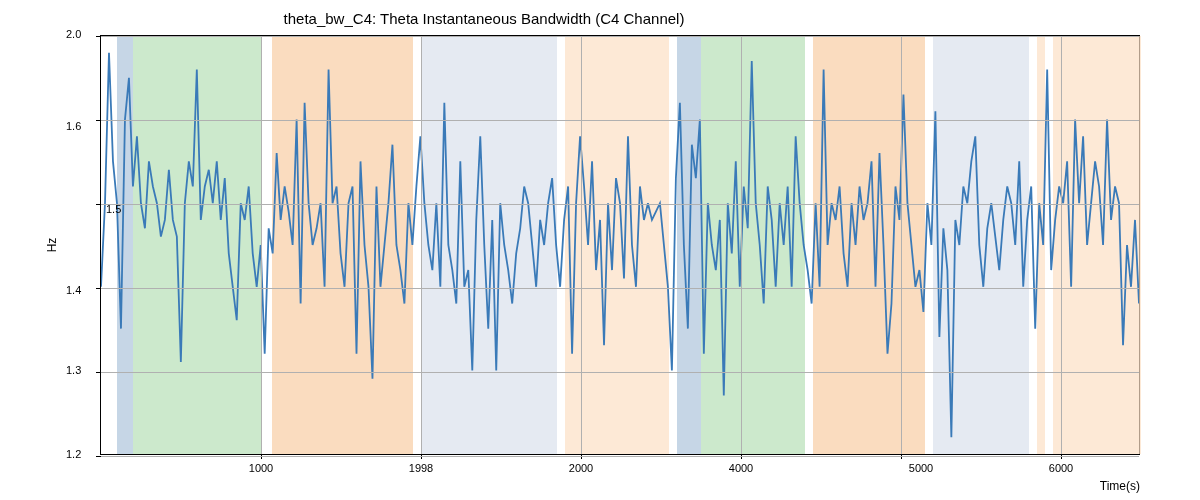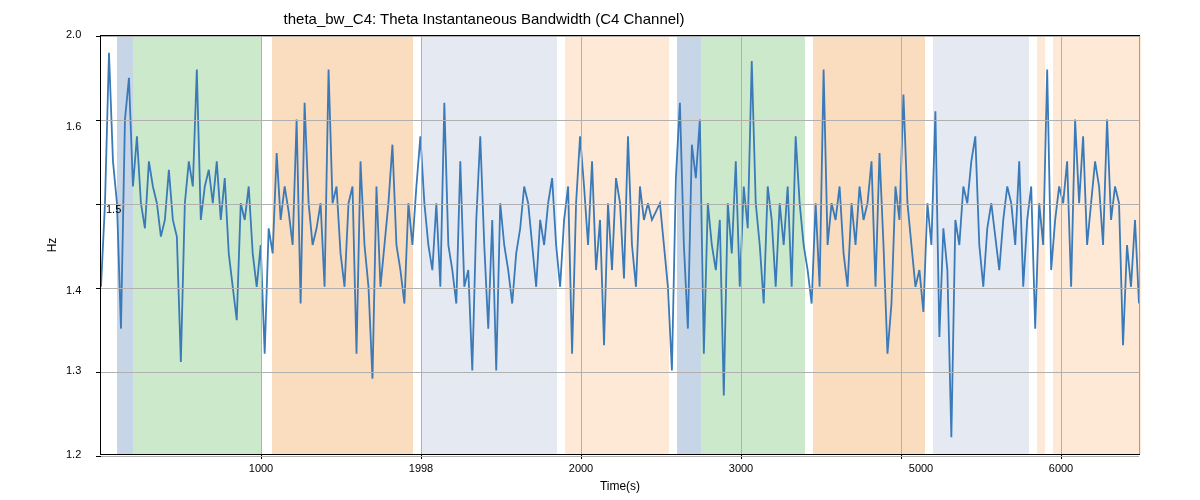--- a/index.html
+++ b/index.html
@@ -34,21 +34,21 @@
       width: 1040px;
       height: 420px;
       border: 1px solid #000;
       box-sizing: border-box;
     }
     .xlabel {
       position: absolute;
       bottom: -38px;
       left: 0;
       width: 100%;
-      text-align: center;
+      text-align: right;
       font-size: 12px;
     }
     .ylabel {
       position: absolute;
       left: -55px;
       top: 50%;
       transform: translateY(-50%) rotate(-90deg);
       font-size: 12px;
     }
     .tick-x {
@@ -129,21 +129,21 @@
       <div class="tick-mark-x" style="left: 160px;"></div>
       <div class="tick-x" style="left: 160px;">1000</div>
       <div class="gridline-v" style="left: 320px;"></div>
       <div class="tick-mark-x" style="left: 320px;"></div>
       <div class="tick-x" style="left: 320px;">1998</div>
       <div class="gridline-v" style="left: 480px;"></div>
       <div class="tick-mark-x" style="left: 480px;"></div>
       <div class="tick-x" style="left: 480px;">2000</div>
       <div class="gridline-v" style="left: 640px;"></div>
       <div class="tick-mark-x" style="left: 640px;"></div>
-      <div class="tick-x" style="left: 640px;">3000</div>
+      <div class="tick-x" style="left: 640px;">4000</div>
       <div class="gridline-v" style="left: 800px;"></div>
       <div class="tick-mark-x" style="left: 800px;"></div>
       <div class="tick-x" style="left: 820px;">5000</div>
       <div class="gridline-v" style="left: 960px;"></div>
       <div class="tick-mark-x" style="left: 960px;"></div>
       <div class="tick-x" style="left: 960px; margin-top: 27px;">6000</div>
       <div class="gridline-h" style="top: 420px;"></div>
       <div class="tick-mark-y" style="top: 420px;"></div>
       <div class="tick-y" style="bottom: 0px;">1.2</div>
       <div class="gridline-h" style="top: 336px;"></div>

